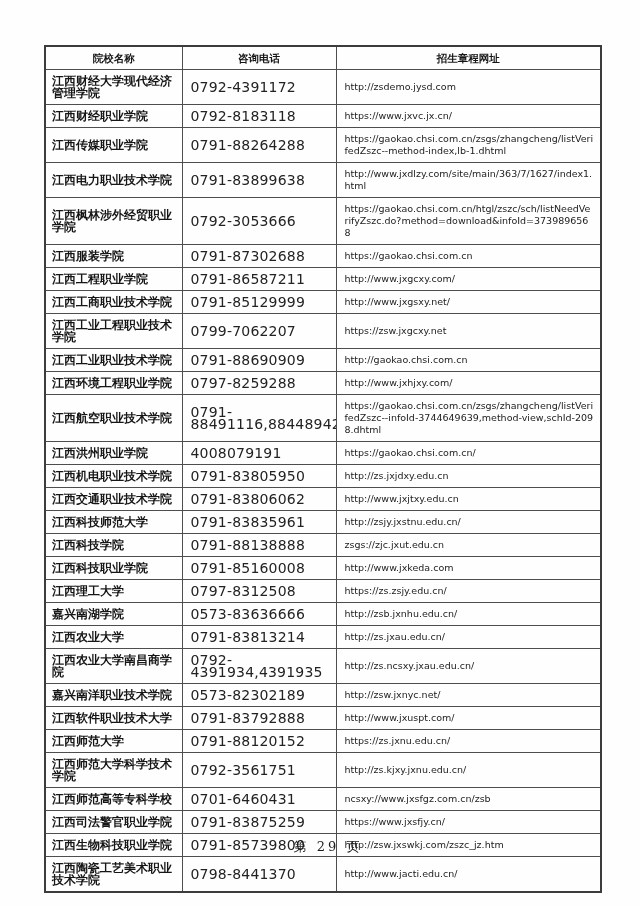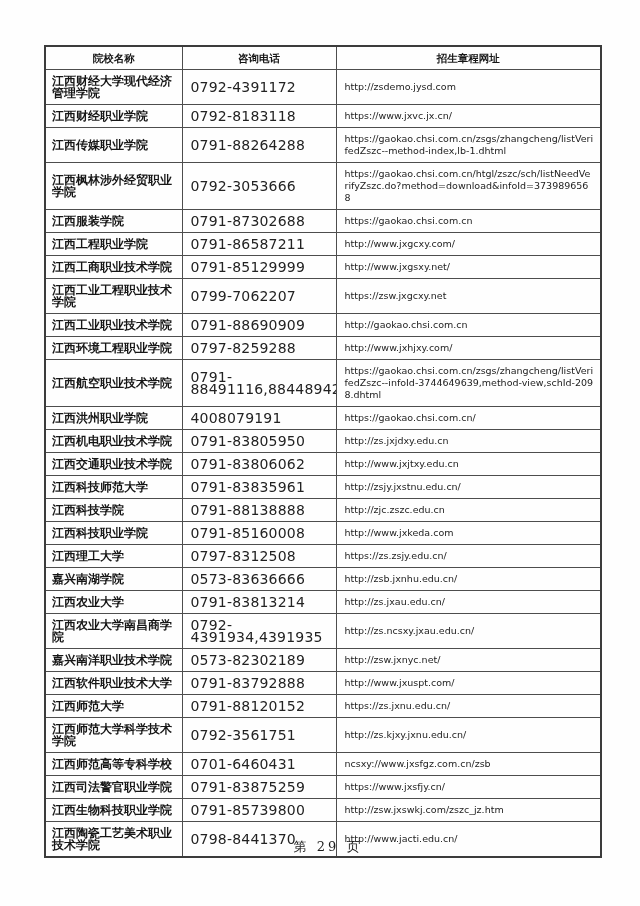--- a/index.html
+++ b/index.html
@@ -102,20 +102,25 @@
           <td class="c-name">江西财经职业学院</td>
           <td class="c-phone">0792-8183118</td>
           <td class="c-url">https://www.jxvc.jx.cn/</td>
         </tr>
         <tr>
           <td class="c-name">江西传媒职业学院</td>
           <td class="c-phone">0791-88264288</td>
           <td class="c-url">https://gaokao.chsi.com.cn/zsgs/zhangcheng/listVerifedZszc--method-index,lb-1.dhtml</td>
         </tr>
         <tr>
+          <td class="c-name">江西电力职业技术学院</td>
+          <td class="c-phone">0791-83899638</td>
+          <td class="c-url">http://www.jxdlzy.com/site/main/363/7/1627/index1.html</td>
+        </tr>
+        <tr>
           <td class="c-name">江西枫林涉外经贸职业学院</td>
           <td class="c-phone">0792-3053666</td>
           <td class="c-url">https://gaokao.chsi.com.cn/htgl/zszc/sch/listNeedVerifyZszc.do?method=download&amp;infoId=3739896568</td>
         </tr>
         <tr>
           <td class="c-name">江西服装学院</td>
           <td class="c-phone">0791-87302688</td>
           <td class="c-url">https://gaokao.chsi.com.cn</td>
         </tr>
         <tr>
@@ -164,21 +169,21 @@
           <td class="c-url">http://www.jxjtxy.edu.cn</td>
         </tr>
         <tr>
           <td class="c-name">江西科技师范大学</td>
           <td class="c-phone">0791-83835961</td>
           <td class="c-url">http://zsjy.jxstnu.edu.cn/</td>
         </tr>
         <tr>
           <td class="c-name">江西科技学院</td>
           <td class="c-phone">0791-88138888</td>
-          <td class="c-url">http://zjc.zszc.edu.cn</td>
+          <td class="c-url">zsgs://zjc.jxut.edu.cn</td>
         </tr>
         <tr>
           <td class="c-name">江西科技职业学院</td>
           <td class="c-phone">0791-85160008</td>
           <td class="c-url">http://www.jxkeda.com</td>
         </tr>
         <tr>
           <td class="c-name">江西理工大学</td>
           <td class="c-phone">0797-8312508</td>
           <td class="c-url">https://zs.zsjy.edu.cn/</td>

